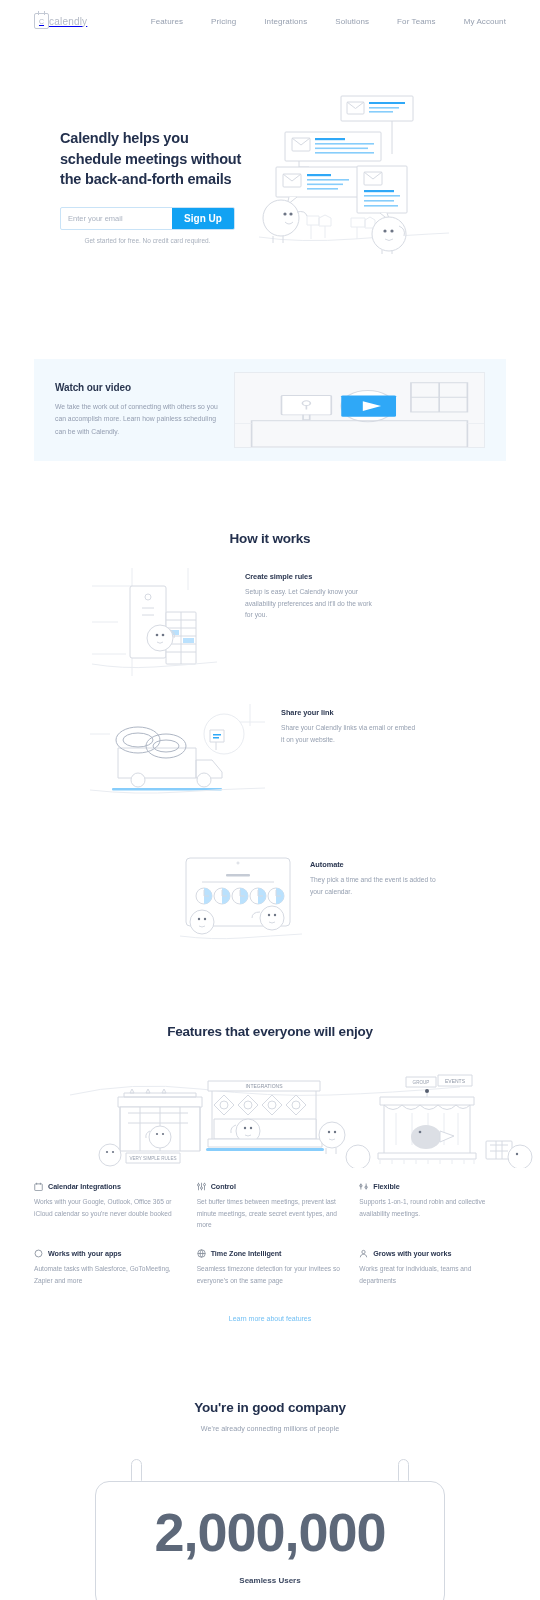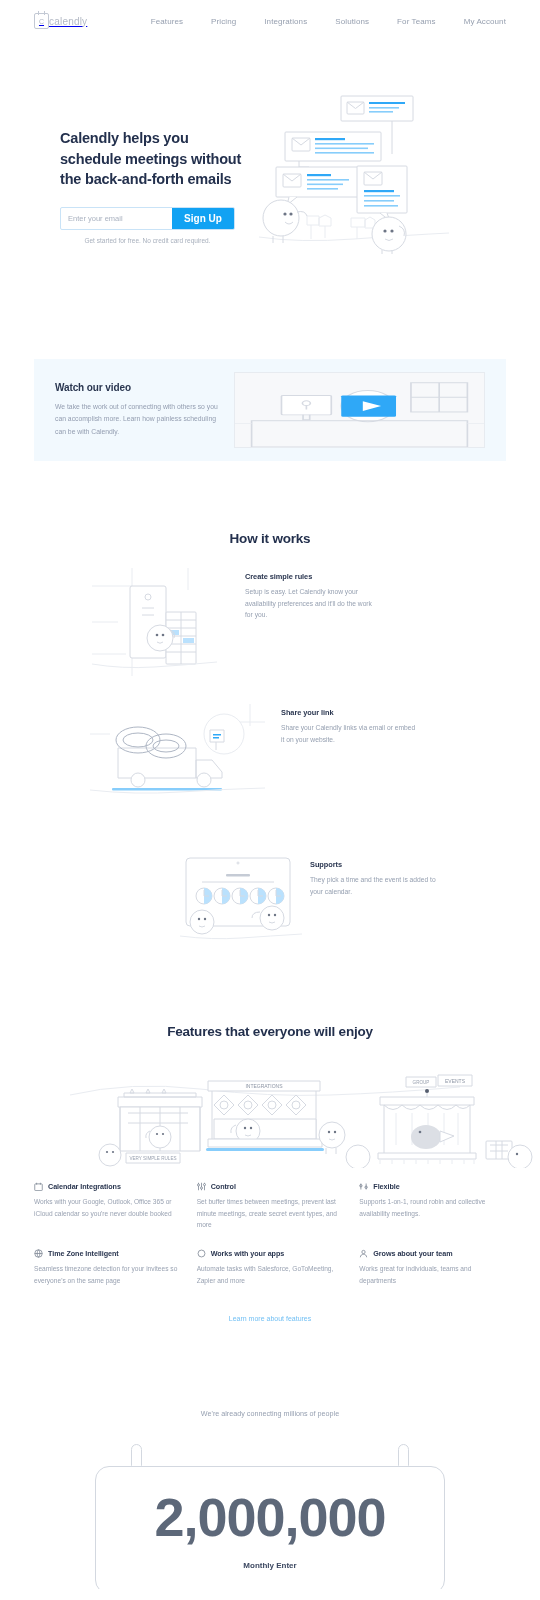--- a/index.html
+++ b/index.html
@@ -435,21 +435,21 @@
           <path class="ln" d="M19 70q3 2 6 0"></path>
           <circle class="ln fill-w" cx="92" cy="62" r="12"></circle>
           <circle cx="89" cy="59" r="1.2" fill="#6d7585"></circle>
           <circle cx="95" cy="59" r="1.2" fill="#6d7585"></circle>
           <path class="ln" d="M89 66q3 2 6 0"></path>
           <path class="ln" d="M80 56q-8 0-8 6"></path>
           <path class="ln-faint" d="M0 80q32 4 61 2t61-4"></path>
         </svg>
       </div>
       <div class="step-copy" style="margin-left:8px;">
-        <div class="step-title">Supports</div>
+        <div class="step-title">Automate</div>
         <div class="step-text">They pick a time and the event is added to your calendar.</div>
       </div>
     </div>
   </section>
 
   <section class="features">
     <h2 class="section-title">Features that everyone will enjoy</h2>
 
     <div class="feature-art">
       <svg width="540" height="115" viewBox="0 0 540 115">
@@ -568,66 +568,67 @@
           </span>
           <span class="feat-title">Flexible</span>
         </div>
         <div class="feat-text">Supports 1-on-1, round robin and collective availability meetings.</div>
       </div>
 
       <div class="feat">
         <div class="feat-head">
           <span class="feat-icon">
             <svg width="9" height="9" viewBox="0 0 12 12">
+                <circle cx="6" cy="6" r="4.6" fill="none" stroke="#77808f" stroke-width="1"></circle>
+              </svg>
+          </span>
+          <span class="feat-title">Works with your apps</span>
+        </div>
+        <div class="feat-text">Automate tasks with Salesforce, GoToMeeting, Zapier and more</div>
+      </div>
+
+      <div class="feat">
+        <div class="feat-head">
+          <span class="feat-icon">
+            <svg width="9" height="9" viewBox="0 0 12 12">
                 <circle cx="6" cy="6" r="5" fill="none" stroke="#77808f" stroke-width="1"></circle>
                 <path d="M1 6h10M6 1c2.5 2.5 2.5 7.5 0 10M6 1C3.5 3.5 3.5 8.5 6 11" fill="none" stroke="#77808f" stroke-width="1"></path>
               </svg>
           </span>
           <span class="feat-title">Time Zone Intelligent</span>
         </div>
         <div class="feat-text">Seamless timezone detection for your invitees so everyone's on the same page</div>
-      </div>
-
-      <div class="feat">
-        <div class="feat-head">
-          <span class="feat-icon">
-            <svg width="9" height="9" viewBox="0 0 12 12">
-                <circle cx="6" cy="6" r="4.6" fill="none" stroke="#77808f" stroke-width="1"></circle>
-              </svg>
-          </span>
-          <span class="feat-title">Works with your apps</span>
-        </div>
-        <div class="feat-text">Automate tasks with Salesforce, GoToMeeting, Zapier and more</div>
       </div>
 
       <div class="feat">
         <div class="feat-head">
           <span class="feat-icon">
             <svg width="9" height="9" viewBox="0 0 12 12">
                 <circle cx="6" cy="4" r="2.2" fill="none" stroke="#77808f" stroke-width="1"></circle>
                 <path d="M1.8 11c0-2.4 1.9-4 4.2-4s4.2 1.6 4.2 4" fill="none" stroke="#77808f" stroke-width="1"></path>
               </svg>
           </span>
-          <span class="feat-title">Grows about your team</span>
+          <span class="feat-title">Grows with your works</span>
         </div>
         <div class="feat-text">Works great for individuals, teams and departments</div>
       </div>
     </div>
 
     <a class="learn-more" href="#">Learn more about features</a>
   </section>
 
   <section class="company">
+    <h2 class="section-title">You're in good company</h2>
     <div class="company-sub">We're already connecting millions of people</div>
 
     <div class="sign-wrap">
       <div class="sign-shadow"></div>
       <div class="hook left"></div>
       <div class="hook right"></div>
       <div class="sign-board">
         <div class="big-number">2,000,000</div>
-        <div class="sign-label">Monthly Enter</div>
+        <div class="sign-label">Seamless Users</div>
       </div>
     </div>
 
   </section>
 
 </div>
 
 </body></html>

